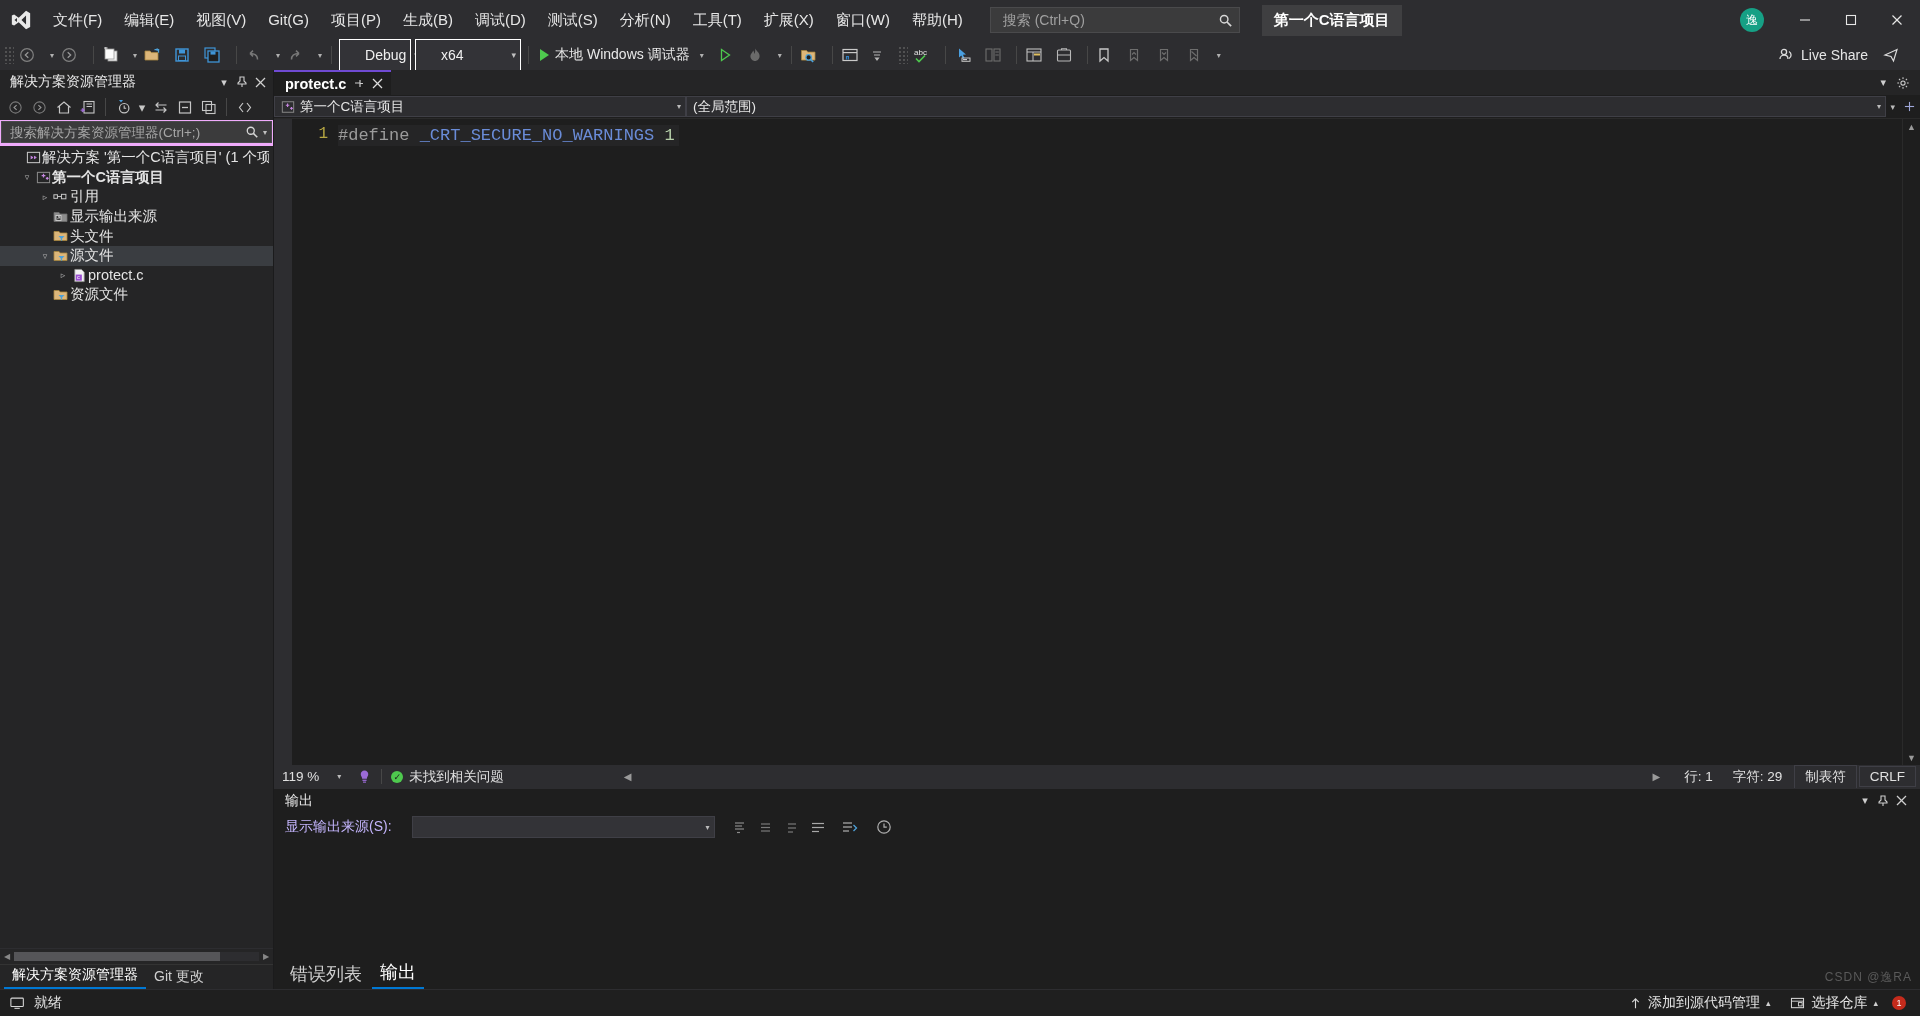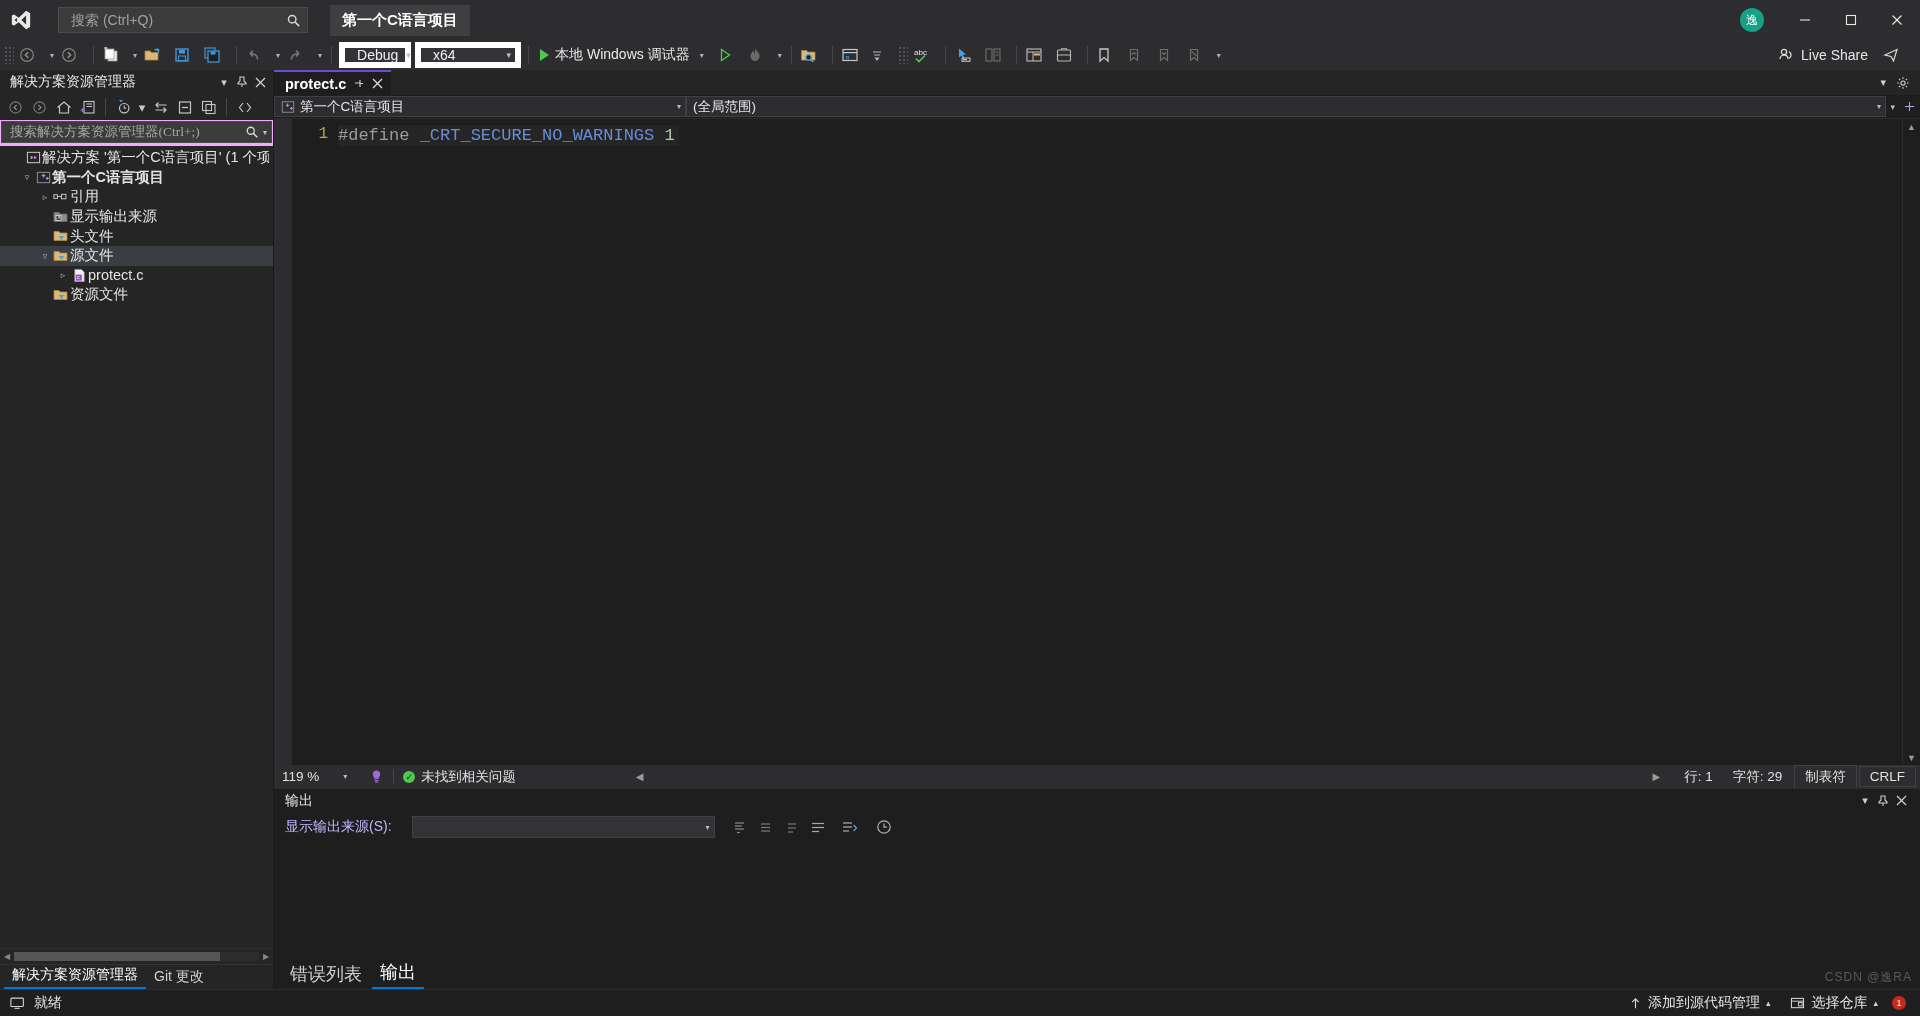--- a/index.html
+++ b/index.html
@@ -58,23 +58,23 @@
     height: 30px; background: #2d2d30; display: flex; align-items: center;
     flex: 0 0 30px; padding-left: 4px; position: relative;
   }
   .grip { width: 10px; height: 18px; margin-right: 2px;
     background-image: radial-gradient(#5a5a5a 1px, transparent 1px);
     background-size: 4px 4px; opacity:.8; }
   .tb-btn { height: 24px; min-width: 24px; display:flex; align-items:center; justify-content:flex-start; padding: 0 3px; color:#cfcfcf; }
   .tb-sep { width:1px; height:18px; background:#474747; margin: 0 5px; }
   .tb-caret { font-size: 8px; color:#b0b0b0; padding: 0 4px; }
   .combo {
-    height: 26px; background: #333337; border: 6px solid #ffffff;
+    height: 32px; background: #333337; border: 1px solid #ffffff;
     display: flex; align-items: center; color: #f0f0f0; font-size: 14px;
-    padding: 0 4px 0 12px; box-sizing: border-box; margin: 0 2px;
+    padding: 0 4px 0 25px; box-sizing: border-box; margin: 0 2px;
   }
   .combo .cv { flex:1; white-space: nowrap; }
   .combo .ca { font-size: 9px; color:#c0c0c0; padding-left: 8px; }
   .run-btn { display:flex; align-items:center; gap:6px; padding: 0 6px; height:24px; color:#e8e8e8; font-size:14px; white-space:nowrap;}
   .tri-green { width:0;height:0;border-left:9px solid #4ec94e;border-top:6px solid transparent;border-bottom:6px solid transparent; }
   .live-share { margin-left:auto; display:flex; align-items:center; gap:7px; font-size:14px; color:#e6e6e6; padding-right:12px;}
 
   
   .mainrow { flex: 1 1 auto; display: flex; min-height: 0; }
 
@@ -92,21 +92,21 @@
   .se-toolbar {
     height: 26px; display:flex; align-items:center; gap:1px; padding: 0 4px;
     border-bottom: 0; background:#252526;
   }
   .se-tb { width:23px;height:22px;display:flex;align-items:center;justify-content:center;color:#c6c6c6;font-size:13px;}
   .se-search {
     height: 22px; margin: 1px 1px 3px 1px; background: #3b3b3c; border: 1px solid #4a4a4c;
     display:flex; align-items:center; padding: 0 4px 0 6px; box-sizing:border-box;
   }
   .se-search input {
-    flex:1; background:transparent;border:0;outline:0;color:#a6a6a6;font-size:13.5px;font-family:Liberation Serif, serif;
+    flex:1; background:transparent;border:0;outline:0;color:#a6a6a6;font-size:13.5px;font-family:Liberation Sans, sans-serif;
   }
   .se-search input::placeholder{color:#a6a6a6;}
   .tree { flex: 1 1 auto; overflow: hidden; padding-top: 2px; background:#252526;}
   .trow {
     height: 19.6px; display:flex; align-items:center; font-size:14.5px;
     color:#e4e4e4; white-space:nowrap; padding-right:4px;
   }
   .trow.sel { background:#3a3d41; }
   .exp { width:14px; text-align:center; color:#b0b0b0; font-size:9px; flex:0 0 14px;}
   .tico { width:18px; flex:0 0 18px; display:flex;align-items:center;justify-content:center;}
@@ -167,21 +167,21 @@
     width: 17px; flex:0 0 17px; background:#1e1e1e; display:flex; flex-direction:column;
     align-items:center; border-left:1px solid #2a2a2a;
   }
   .vs-up, .vs-dn { color:#9a9a9a; font-size:9px; height:15px; display:flex;align-items:center;}
   .vs-track{flex:1;width:100%;background:#1e1e1e;}
 
   .editor-status {
     height: 23px; background:#2d2d30; display:flex; align-items:center;
     font-size:13.5px; color:#e0e0e0; flex:0 0 23px;
   }
-  .zoom-combo { display:flex;align-items:center;gap:16px; padding-left:8px; }
+  .zoom-combo { display:flex;align-items:center;gap:10px; padding-left:8px; }
   .zoom-combo .zv{ font-size:13.5px; }
   .es-sep { width:1px;height:15px;background:#474747;margin:0 9px; }
   .ok-dot { width:12px;height:12px;border-radius:50%;background:#4ec94e; color:#1e1e1e;
     font-size:9px; display:flex;align-items:center;justify-content:center; margin-right:6px;}
   .es-right { margin-left:auto; display:flex;align-items:center; }
   .es-cell { padding: 0 10px; }
   .es-box { padding: 2px 10px; border:1px solid #3f3f46; margin-left:2px; }
 
   
   .outpane {
@@ -221,20 +221,35 @@
 
 <div class="app">
 
   <div class="titlebar">
     <div class="vs-logo">
       <svg width="22" height="22" viewBox="0 0 24 24">
         <path d="M17.5 2 L22 4.5 V19.5 L17.5 22 L9.5 14.5 L4.5 18 L2 16.8 V7.2 L4.5 6 L9.5 9.5 Z M17.5 7 L12.5 12 L17.5 17 Z M4.9 12 L7.6 14.3 V9.7 Z" fill="#e8e8e8"></path>
       </svg>
     </div>
 
+    <div class="menu">
+      <div class="menu-item">文件(F)</div>
+      <div class="menu-item">编辑(E)</div>
+      <div class="menu-item">视图(V)</div>
+      <div class="menu-item">Git(G)</div>
+      <div class="menu-item">项目(P)</div>
+      <div class="menu-item">生成(B)</div>
+      <div class="menu-item">调试(D)</div>
+      <div class="menu-item">测试(S)</div>
+      <div class="menu-item">分析(N)</div>
+      <div class="menu-item">工具(T)</div>
+      <div class="menu-item">扩展(X)</div>
+      <div class="menu-item">窗口(W)</div>
+      <div class="menu-item">帮助(H)</div>
+    </div>
 
     <div class="searchbox">
       <input type="text" placeholder="搜索 (Ctrl+Q)" style="">
       <span class="search-ico">
         <svg width="15" height="15" viewBox="0 0 16 16">
             <circle cx="6.6" cy="6.6" r="4" fill="none" stroke="#d8d8d8" stroke-width="1.5"></circle>
             <line x1="9.6" y1="9.6" x2="14" y2="14" stroke="#d8d8d8" stroke-width="1.8"></line>
           </svg>
       </span>
     </div>

